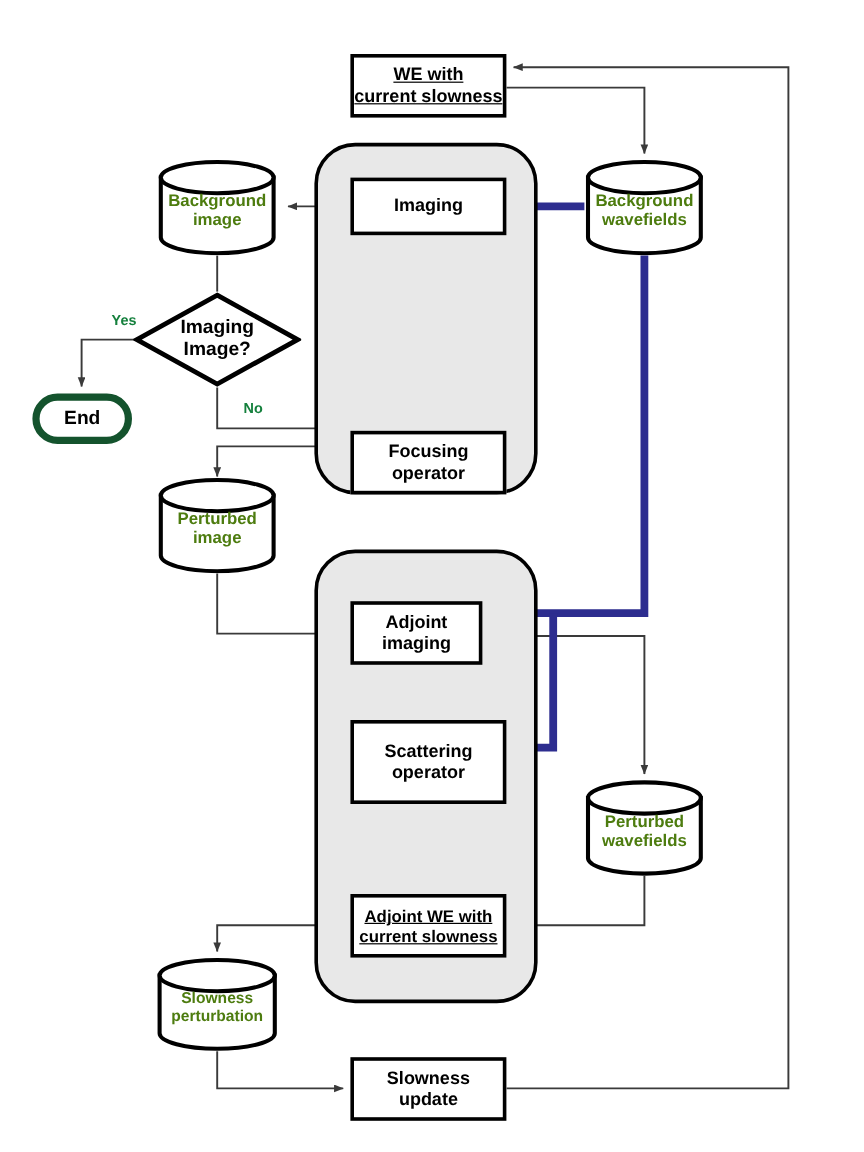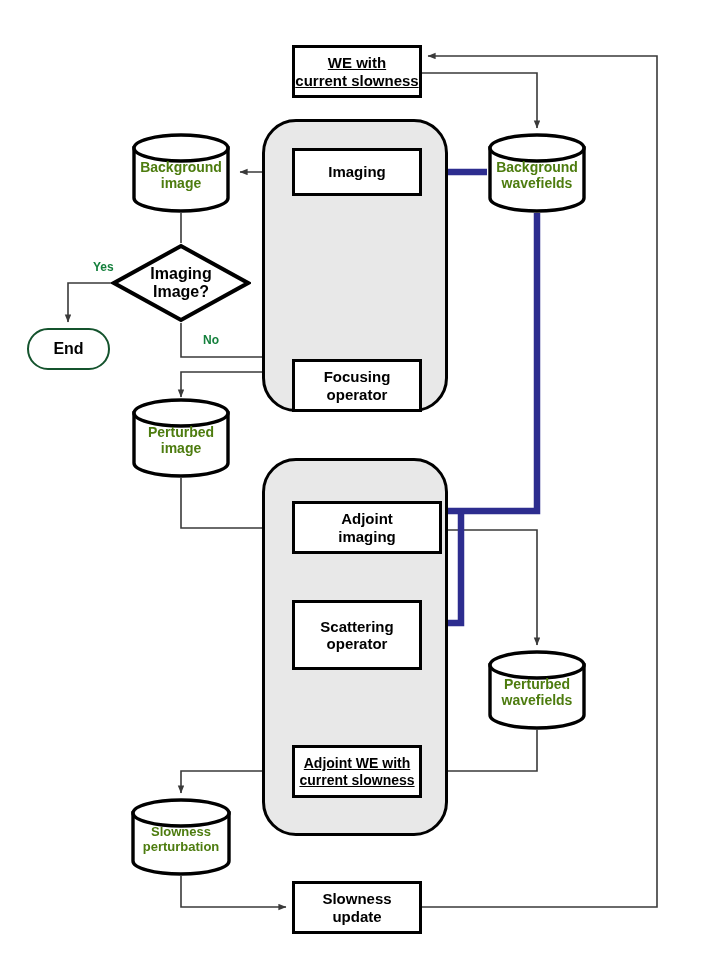--- a/index.html
+++ b/index.html
@@ -36,21 +36,21 @@
     line-height: 1.15;
     z-index: 3;
   }
   .proc {
     background: #ffffff;
     border: 3px solid #000000;
     font-size: 15px;
   }
   .terminal {
     background: #ffffff;
-    border: 2px solid #14532d;
+    border: 6px solid #14532d;
     border-radius: 999px;
     font-size: 16px;
   }
   .group {
     position: absolute;
     box-sizing: border-box;
     background: #e8e8e8;
     border: 3px solid #000000;
     border-radius: 34px;
     z-index: 1;
@@ -162,21 +162,21 @@
 
   <div class="node proc" style="left:292px; top:148px; width:130px; height:48px;">
     <span style="white-space:pre-line;">Imaging</span>
   </div>
 
   <div class="node proc" style="left:292px; top:359px; width:130px; height:53px;">
     <span style="white-space:pre-line;">Focusing
 operator</span>
   </div>
 
-  <div class="node proc" style="left:292px; top:501px; width:150px; height:53px;">
+  <div class="node proc" style="left:292px; top:501px; width:110px; height:53px;">
     <span style="white-space:pre-line;">Adjoint
 imaging</span>
   </div>
 
   <div class="node proc" style="left:292px; top:600px; width:130px; height:70px;">
     <span style="white-space:pre-line;">Scattering
 operator</span>
   </div>
 
   <div class="node proc" style="left:292px; top:745px; width:130px; height:53px; font-size:14px;">

